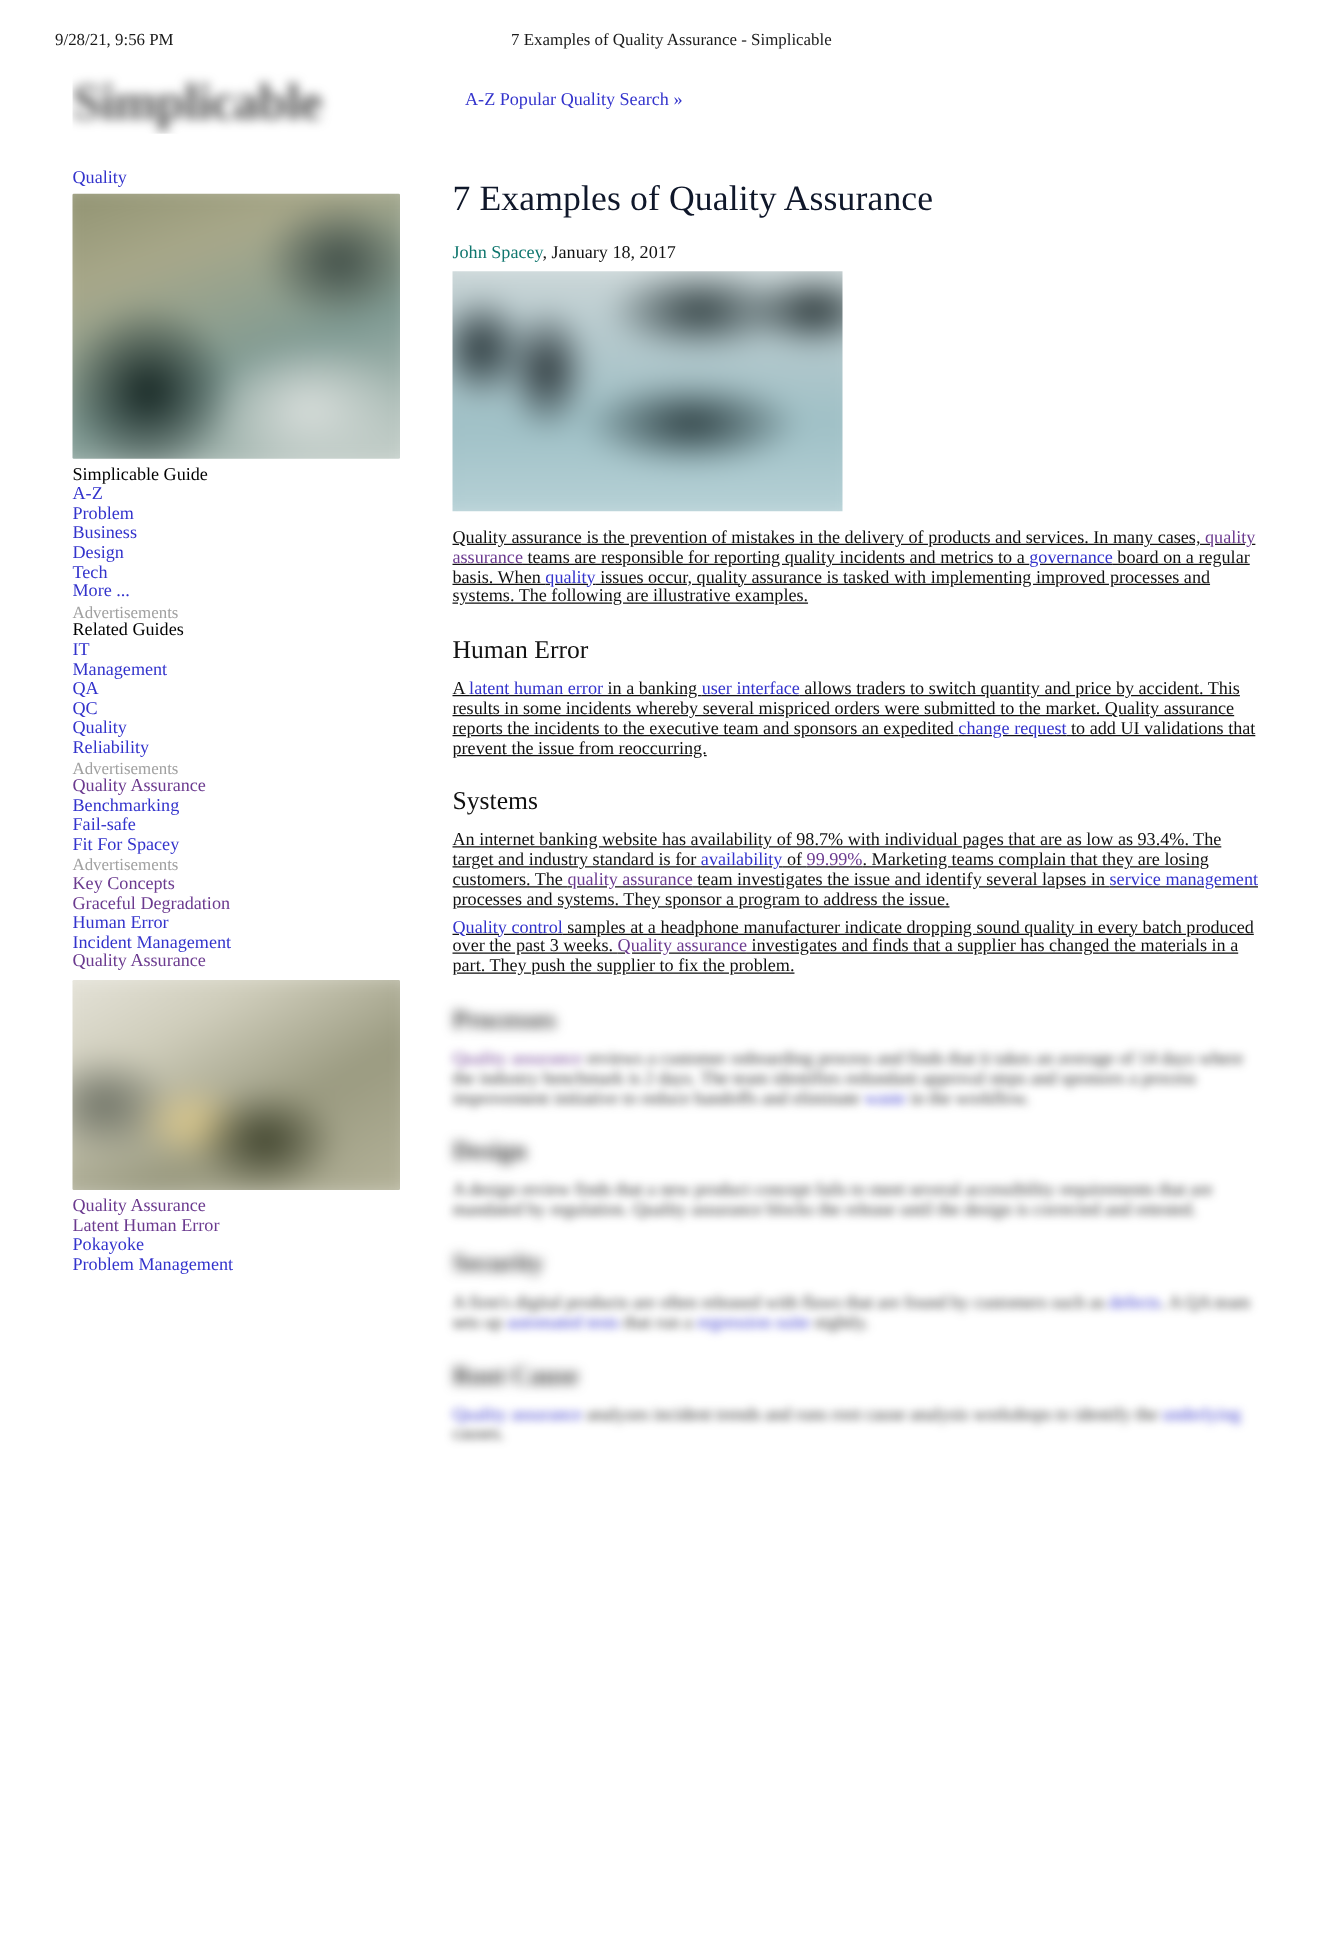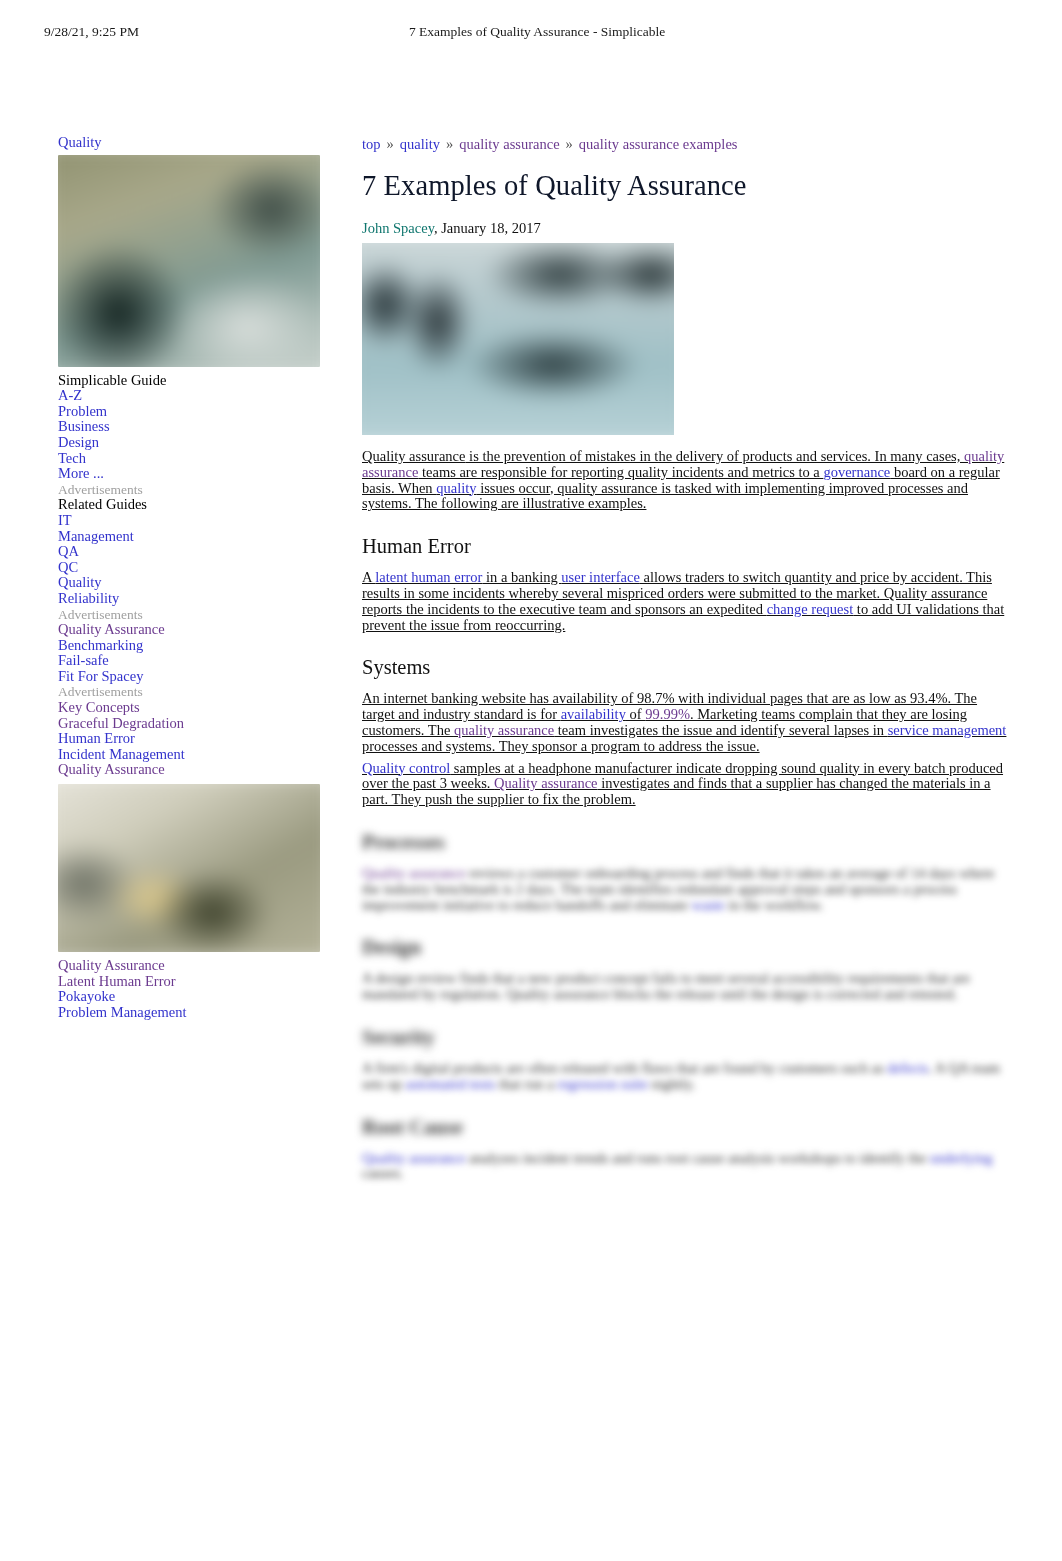--- a/index.html
+++ b/index.html
@@ -207,26 +207,32 @@
     margin: 0 0 6px 0;
     color: #2e2e2e;
     filter: blur(3.6px);
   }
   .blur-p a { text-decoration: none; }
 </style>
 </head>
 <body>
 
 <div class="print-header">
-  <span class="ph-date">9/28/21, 9:25 PM</span>
+  <span class="ph-date">9/28/21, 9:56 PM</span>
   <span class="ph-title">7 Examples of Quality Assurance - Simplicable</span>
 </div>
 
 <div class="page">
 
+  <div class="logo-row">
+    <div class="logo">
+      <div class="logo-text">Simplicable</div>
+    </div>
+    <a class="az-link" href="#">A-Z Popular Quality Search »</a>
+  </div>
 
   <div class="sidebar">
     <a class="sb-link" href="#">Quality</a>
 
     <div class="sb-img">
       <div class="blurimg img-a"></div>
     </div>
 
     <span class="sb-plain">Simplicable Guide</span>
     <div id="grp-guide">
@@ -276,21 +282,20 @@
     <div id="grp-5">
         <a class="sb-link visited" href="#">Quality Assurance</a>
         <a class="sb-link visited" href="#">Latent Human Error</a>
         <a class="sb-link" href="#">Pokayoke</a>
         <a class="sb-link" href="#">Problem Management</a>
       </div>
   </div>
 
   <div class="main">
 
-    <div class="breadcrumb" id="breadcrumb"><a href="#" class="bc-blue">top</a><span class="bc-sep">»</span><a href="#" class="bc-blue">quality</a><span class="bc-sep">»</span><a href="#" class="bc-visited">quality assurance</a><span class="bc-sep">»</span><a href="#" class="bc-visited">quality assurance examples</a></div>
 
     <h1 class="article-title">7 Examples of Quality Assurance</h1>
 
     <p class="byline">
       <a href="#">John Spacey</a><span id="byline-date">, January 18, 2017</span>
     </p>
 
     <div class="hero-img">
       <div class="blurimg img-c"></div>
     </div>

